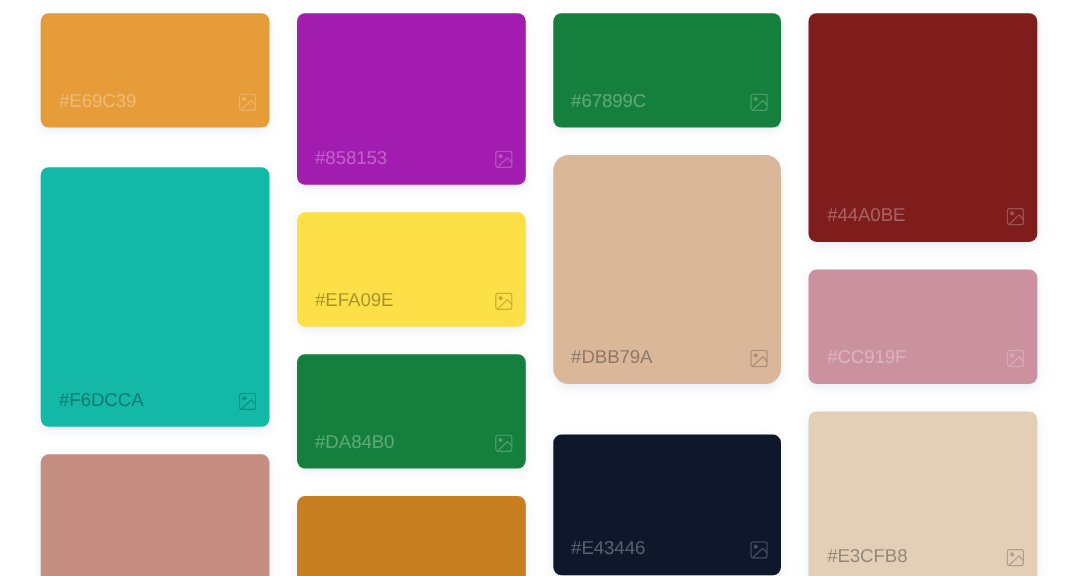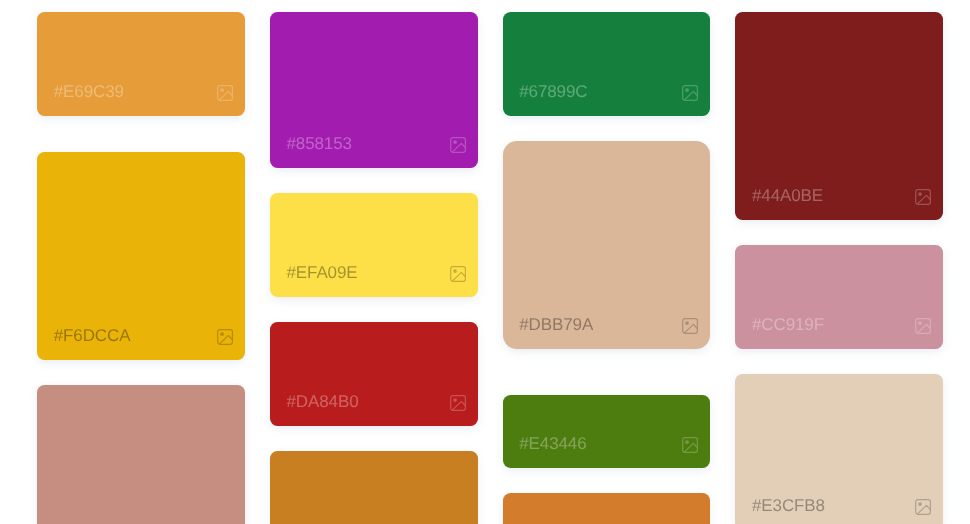--- a/index.html
+++ b/index.html
@@ -69,21 +69,21 @@
     <div class="card" style="height: 104px; background-color: rgb(230, 156, 57);">
       <span class="card-label">#E69C39</span>
       <span class="card-icon">
           <svg viewBox="0 0 24 24" fill="none" stroke="currentColor" stroke-width="1.8" stroke-linecap="round" stroke-linejoin="round">
             <rect x="0.9" y="0.9" width="22.2" height="22.2" rx="3.4"></rect>
             <circle cx="7.5" cy="7.6" r="2.85" fill="currentColor" stroke="none"></circle>
             <path d="M4.0 22.0 17.1 9.6 23.1 16.2"></path>
           </svg>
         </span>
     </div>
-    <div class="card on-light" style="height: 208px; background-color: #eab308; margin-top: 36px;">
+    <div class="card on-light" style="height: 236px; background-color: #14b8a6; margin-top: 36px;">
       <span class="card-label">#F6DCCA</span>
       <span class="card-icon">
           <svg viewBox="0 0 24 24" fill="none" stroke="currentColor" stroke-width="1.8" stroke-linecap="round" stroke-linejoin="round">
             <rect x="0.9" y="0.9" width="22.2" height="22.2" rx="3.4"></rect>
             <circle cx="7.5" cy="7.6" r="2.85" fill="currentColor" stroke="none"></circle>
             <path d="M4.0 22.0 17.1 9.6 23.1 16.2"></path>
           </svg>
         </span>
     </div>
     <div class="card" style="height: 208px; background-color: rgb(198, 142, 129);">
@@ -105,21 +105,21 @@
     <div class="card on-light" style="height: 104px; background-color: #fde047;">
       <span class="card-label">#EFA09E</span>
       <span class="card-icon">
           <svg viewBox="0 0 24 24" fill="none" stroke="currentColor" stroke-width="1.8" stroke-linecap="round" stroke-linejoin="round">
             <rect x="0.9" y="0.9" width="22.2" height="22.2" rx="3.4"></rect>
             <circle cx="7.5" cy="7.6" r="2.85" fill="currentColor" stroke="none"></circle>
             <path d="M4.0 22.0 17.1 9.6 23.1 16.2"></path>
           </svg>
         </span>
     </div>
-    <div class="card" style="height: 104px; background-color: #b91c1c;">
+    <div class="card" style="height: 104px; background-color: #15803d;">
       <span class="card-label">#DA84B0</span>
       <span class="card-icon">
           <svg viewBox="0 0 24 24" fill="none" stroke="currentColor" stroke-width="1.8" stroke-linecap="round" stroke-linejoin="round">
             <rect x="0.9" y="0.9" width="22.2" height="22.2" rx="3.4"></rect>
             <circle cx="7.5" cy="7.6" r="2.85" fill="currentColor" stroke="none"></circle>
             <path d="M4.0 22.0 17.1 9.6 23.1 16.2"></path>
           </svg>
         </span>
     </div>
     <div class="card" style="height: 208px; background-color: rgb(200, 127, 33);">
@@ -141,21 +141,21 @@
     <div class="card on-light" style="height: 208px; background-color: rgb(219, 183, 154); border-radius: 14px;">
       <span class="card-label">#DBB79A</span>
       <span class="card-icon">
           <svg viewBox="0 0 24 24" fill="none" stroke="currentColor" stroke-width="1.8" stroke-linecap="round" stroke-linejoin="round">
             <rect x="0.9" y="0.9" width="22.2" height="22.2" rx="3.4"></rect>
             <circle cx="7.5" cy="7.6" r="2.85" fill="currentColor" stroke="none"></circle>
             <path d="M4.0 22.0 17.1 9.6 23.1 16.2"></path>
           </svg>
         </span>
     </div>
-    <div class="card" style="height: 73px; background-color: #4d7c0f; margin-top: 46px;">
+    <div class="card" style="height: 128px; background-color: #0f172a; margin-top: 46px;">
       <span class="card-label">#E43446</span>
       <span class="card-icon">
           <svg viewBox="0 0 24 24" fill="none" stroke="currentColor" stroke-width="1.8" stroke-linecap="round" stroke-linejoin="round">
             <rect x="0.9" y="0.9" width="22.2" height="22.2" rx="3.4"></rect>
             <circle cx="7.5" cy="7.6" r="2.85" fill="currentColor" stroke="none"></circle>
             <path d="M4.0 22.0 17.1 9.6 23.1 16.2"></path>
           </svg>
         </span>
     </div>
     <div class="card" style="height: 104px; background-color: rgb(211, 125, 44);">

